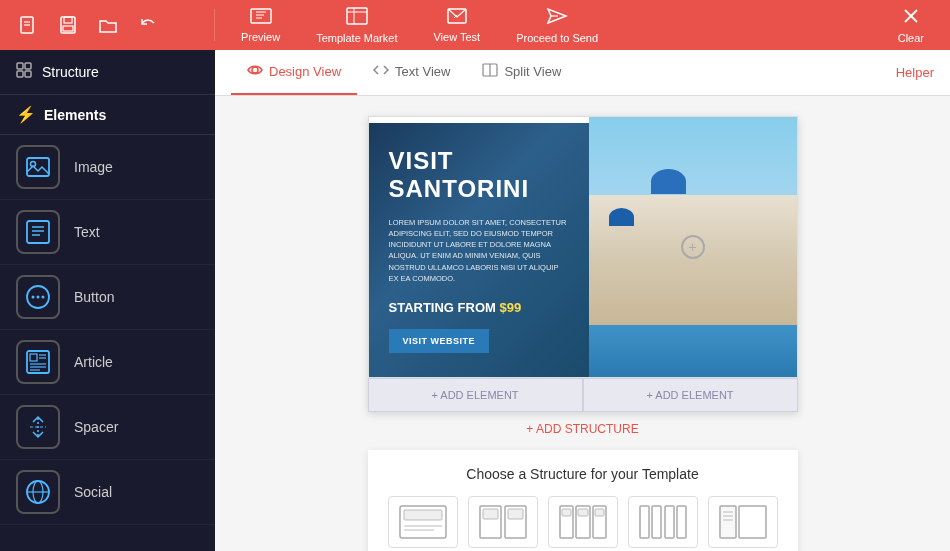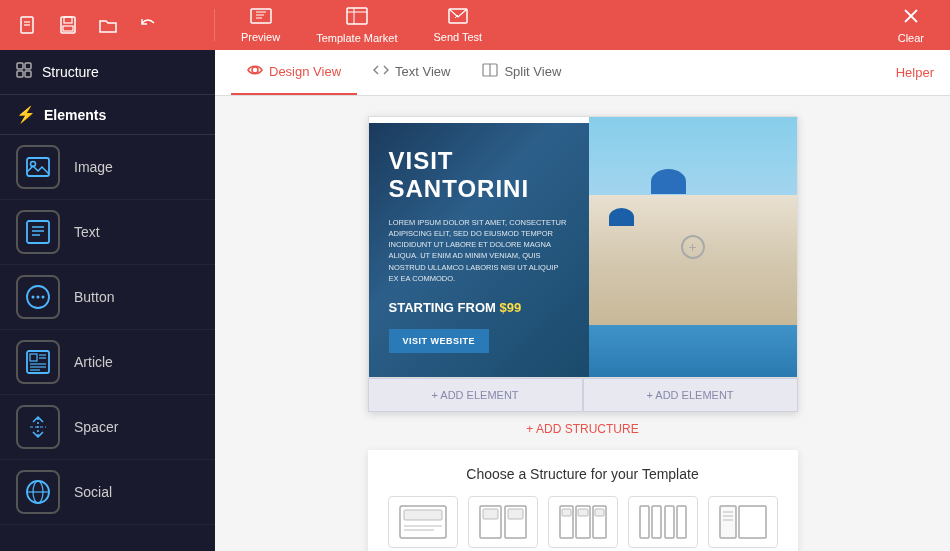--- a/index.html
+++ b/index.html
@@ -400,21 +400,30 @@
 Market</span>
     </div>
     <div class="toolbar-item">
       <span class="icon">
         <svg width="20" height="16" viewBox="0 0 20 16" fill="none">
           <rect x="1" y="1" width="18" height="14" rx="1" stroke="white" stroke-width="1.5" fill="none"></rect>
           <polyline points="1,1 10,9 19,1" stroke="white" stroke-width="1.2" fill="none"></polyline>
           <line x1="7" y1="10" x2="10" y2="7" stroke="white" stroke-width="1"></line>
         </svg>
       </span>
-      <span class="label">Send Test</span>
+      <span class="label">View Test</span>
+    </div>
+    <div class="toolbar-item">
+      <span class="icon">
+        <svg width="22" height="18" viewBox="0 0 22 18" fill="none">
+          <path d="M2 16 L20 9 L2 2 L5 9 Z" stroke="white" stroke-width="1.5" fill="none"></path>
+          <line x1="5" y1="9" x2="12" y2="9" stroke="white" stroke-width="1.2"></line>
+        </svg>
+      </span>
+      <span class="label">Proceed to Send</span>
     </div>
     <div class="toolbar-spacer"></div>
     <div class="toolbar-item">
       <span class="icon">
         <svg width="18" height="18" viewBox="0 0 18 18" fill="none">
           <line x1="3" y1="3" x2="15" y2="15" stroke="white" stroke-width="1.8"></line>
           <line x1="15" y1="3" x2="3" y2="15" stroke="white" stroke-width="1.8"></line>
         </svg>
       </span>
       <span class="label">Clear</span>

